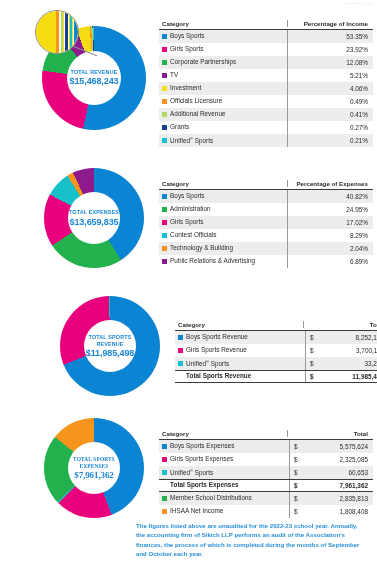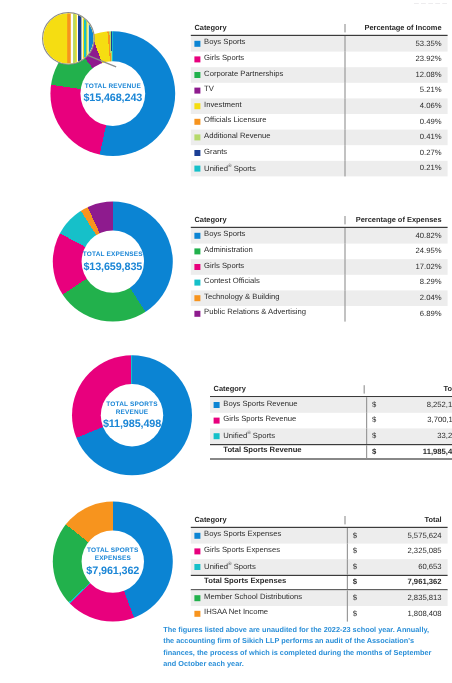--- a/index.html
+++ b/index.html
@@ -280,21 +280,21 @@
             </div>
             <div class="c-dollar">$</div>
             <div class="c-num">11,985,498</div>
           </div>
         </div>
       </div>
     </div>
     <div class="section" style="position: absolute; left: 0px; top: 404px;">
       <div class="sec-inner">
         <div class="donut-wrap" style="height: 128px;">
-          <div class="donut" style="width: 100px; height: 100px; background: conic-gradient(rgb(11, 132, 211) 0deg, rgb(11, 132, 211) 159.233deg, rgb(232, 0, 125) 159.233deg, rgb(232, 0, 125) 225.635deg, rgb(22, 192, 201) 225.635deg, rgb(22, 192, 201) 227.367deg, rgb(34, 177, 76) 227.367deg, rgb(34, 177, 76) 308.354deg, rgb(247, 148, 30) 308.354deg, rgb(247, 148, 30) 360deg);">
+          <div class="donut" style="width: 100px; height: 100px; background: conic-gradient(rgb(11, 132, 211) 0deg, rgb(11, 132, 211) 159.233deg, rgb(232, 0, 125) 159.233deg, rgb(232, 0, 125) 225.635deg, rgb(22, 192, 201) 225.635deg, rgb(22, 192, 201) 227.367deg, rgb(34, 177, 76) 227.367deg, rgb(34, 177, 76) 308.354deg, rgb(247, 148, 30) 308.354deg, rgb(247, 148, 30) 360deg); font-family: Liberation Serif, serif;">
             <div class="hole" style="width: 52px; height: 52px;">
               <div class="d-label">TOTAL SPORTS<br>EXPENSES</div>
               <div class="d-amt">$7,961,362</div>
             </div>
           </div>
         </div>
         <div class="tbl">
           <div class="thead">
             <div class="c-cat">Category</div>
             <div class="c-val">Total</div>

